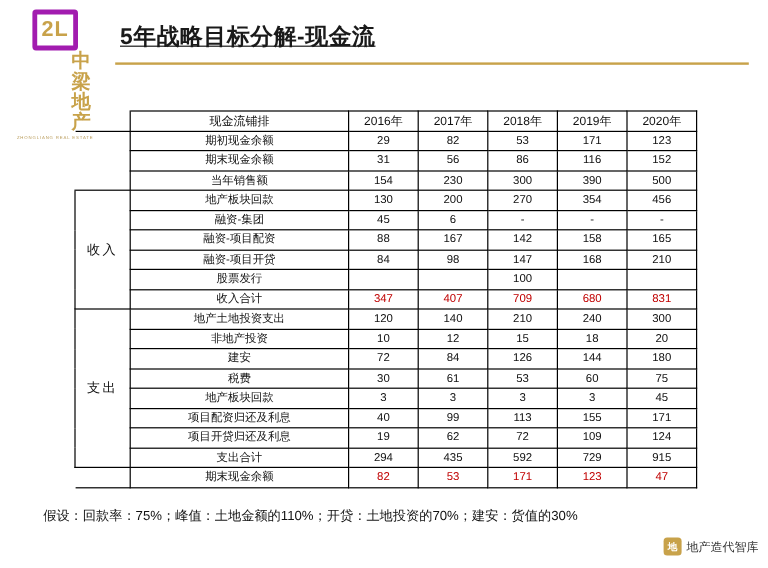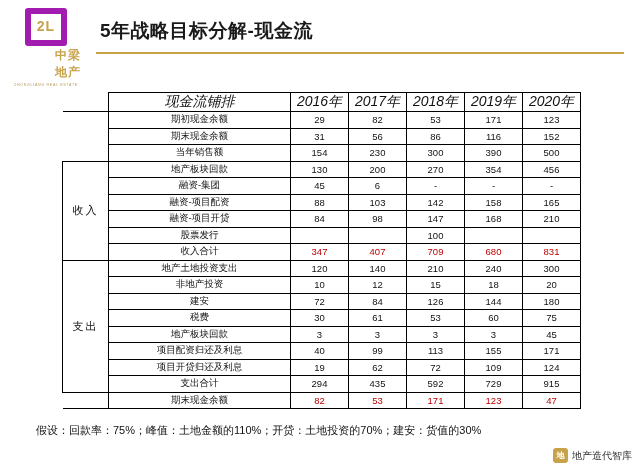--- a/index.html
+++ b/index.html
@@ -33,51 +33,52 @@
     left: 8px;
     top: 8px;
     width: 76px;
     height: 58px;
     text-align: center;
   }
   .logo-mark {
     width: 30px;
     height: 26px;
     margin: 0 auto 1px auto;
-    border: 6px solid #a21caf;
+    border: 4px solid #a21caf;
     border-radius: 3px;
     color: #c8a24a;
-    font-size: 14px;
+    font-size: 18px;
     line-height: 24px;
     font-weight: bold;
     letter-spacing: 1px;
   }
   .logo-cn {
     color: #c8a24a;
-    font-size: 12px;
+    font-size: 16px;
     font-weight: bold;
     letter-spacing: 1px;
     line-height: 17px;
     margin-left: 44px;
   }
   .logo-en {
     color: #b89a58;
     font-size: 3.6px;
     letter-spacing: 0.7px;
     line-height: 8px;
     white-space: nowrap;
   }
   .title {
     position: absolute;
     left: 100px;
     top: 18px;
     font-size: 19px;
     font-weight: bold;
     color: #1a1a1a;
     letter-spacing: 0.5px;
+    text-decoration: underline;
   }
   .title-rule {
     position: absolute;
     left: 96px;
     top: 52px;
     width: 528px;
     height: 2px;
     background: #c8a24a;
   }
   
@@ -100,23 +101,22 @@
     padding: 0 2px;
     text-align: center;
     vertical-align: middle;
     font-weight: normal;
   }
   .col-cat { width: 46px; }
   .col-item { width: 182px; }
   .col-yr { width: 58px; }
   thead th {
     font-weight: bold;
-    font-size: 14px;
+    font-size: 10px;
     height: 18px;
-    font-style: italic;
   }
   .cat-cell {
     font-weight: bold;
     font-size: 11px;
     letter-spacing: 2px;
   }
   .item {
     text-align: center;
     font-weight: bold;
     font-size: 9.5px;
@@ -241,21 +241,21 @@
           <td class="item">融资-集团</td>
           <td class="num">45</td>
           <td class="num">6</td>
           <td class="num">-</td>
           <td class="num">-</td>
           <td class="num">-</td>
         </tr>
         <tr>
           <td class="item">融资-项目配资</td>
           <td class="num">88</td>
-          <td class="num">103</td>
+          <td class="num">167</td>
           <td class="num">142</td>
           <td class="num">158</td>
           <td class="num">165</td>
         </tr>
         <tr>
           <td class="item">融资-项目开贷</td>
           <td class="num">84</td>
           <td class="num">98</td>
           <td class="num">147</td>
           <td class="num">168</td>

